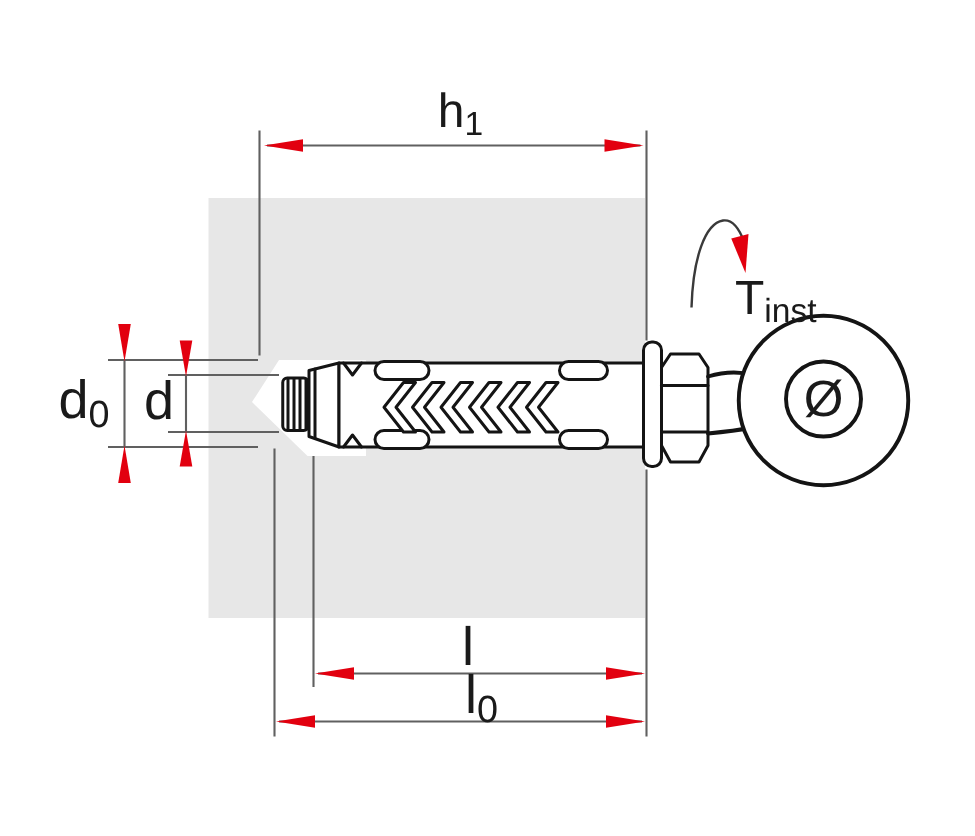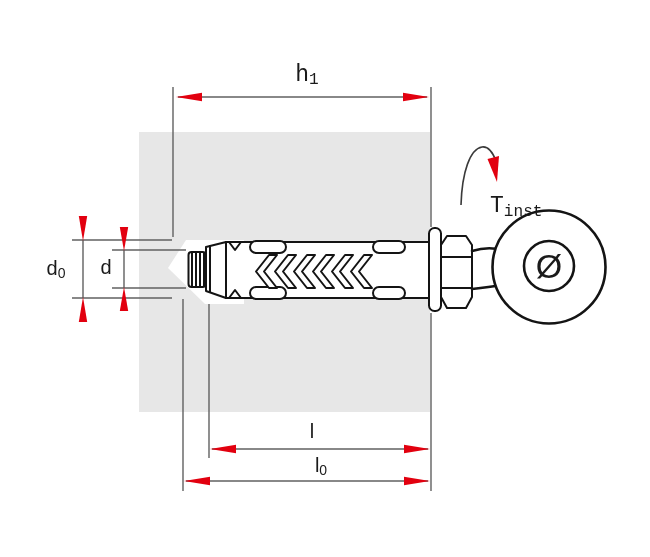--- a/index.html
+++ b/index.html
@@ -3,26 +3,26 @@
 <meta charset="utf-8">
 <style>
   html,body{margin:0;padding:0;background:#fff;}
   #stage{
     position:relative;width:650px;height:557px;background:var(--bg,#fff);
     font-family:"Liberation Sans", sans-serif;color:#1a1a1a;overflow:hidden;
   }
   #stage svg{position:absolute;left:0;top:0;}
   .lbl{
     position:absolute;transform:translate(-50%,-50%);
-    font-size:20px;line-height:1;white-space:nowrap;color:#1a1a1a;
+    font-size:36px;line-height:1;white-space:nowrap;color:#1a1a1a;
   }
   .lbl sub{font-size:0.70em;vertical-align:-0.24em;}
-  .lbl.small{font-size:23px;font-family:Liberation Mono, monospace;}
+  .lbl.small{font-size:32px;}
   .lbl.big{font-size:34px;}
-  .lbl.topleft{transform:none;margin-top:13px;}
+  .lbl.topleft{transform:none;}
 </style>
 </head>
 <body>
 
 <div id="stage" style="--red: #e2000f; --wall: #e7e7e7; --line: #141414; --dim: #606060; --bg: #ffffff;">
 
   <svg width="650" height="557" viewBox="0 0 650 557">
 
     <g>
       <rect x="139" y="132" width="291" height="280" style="fill:var(--wall)"></rect>

